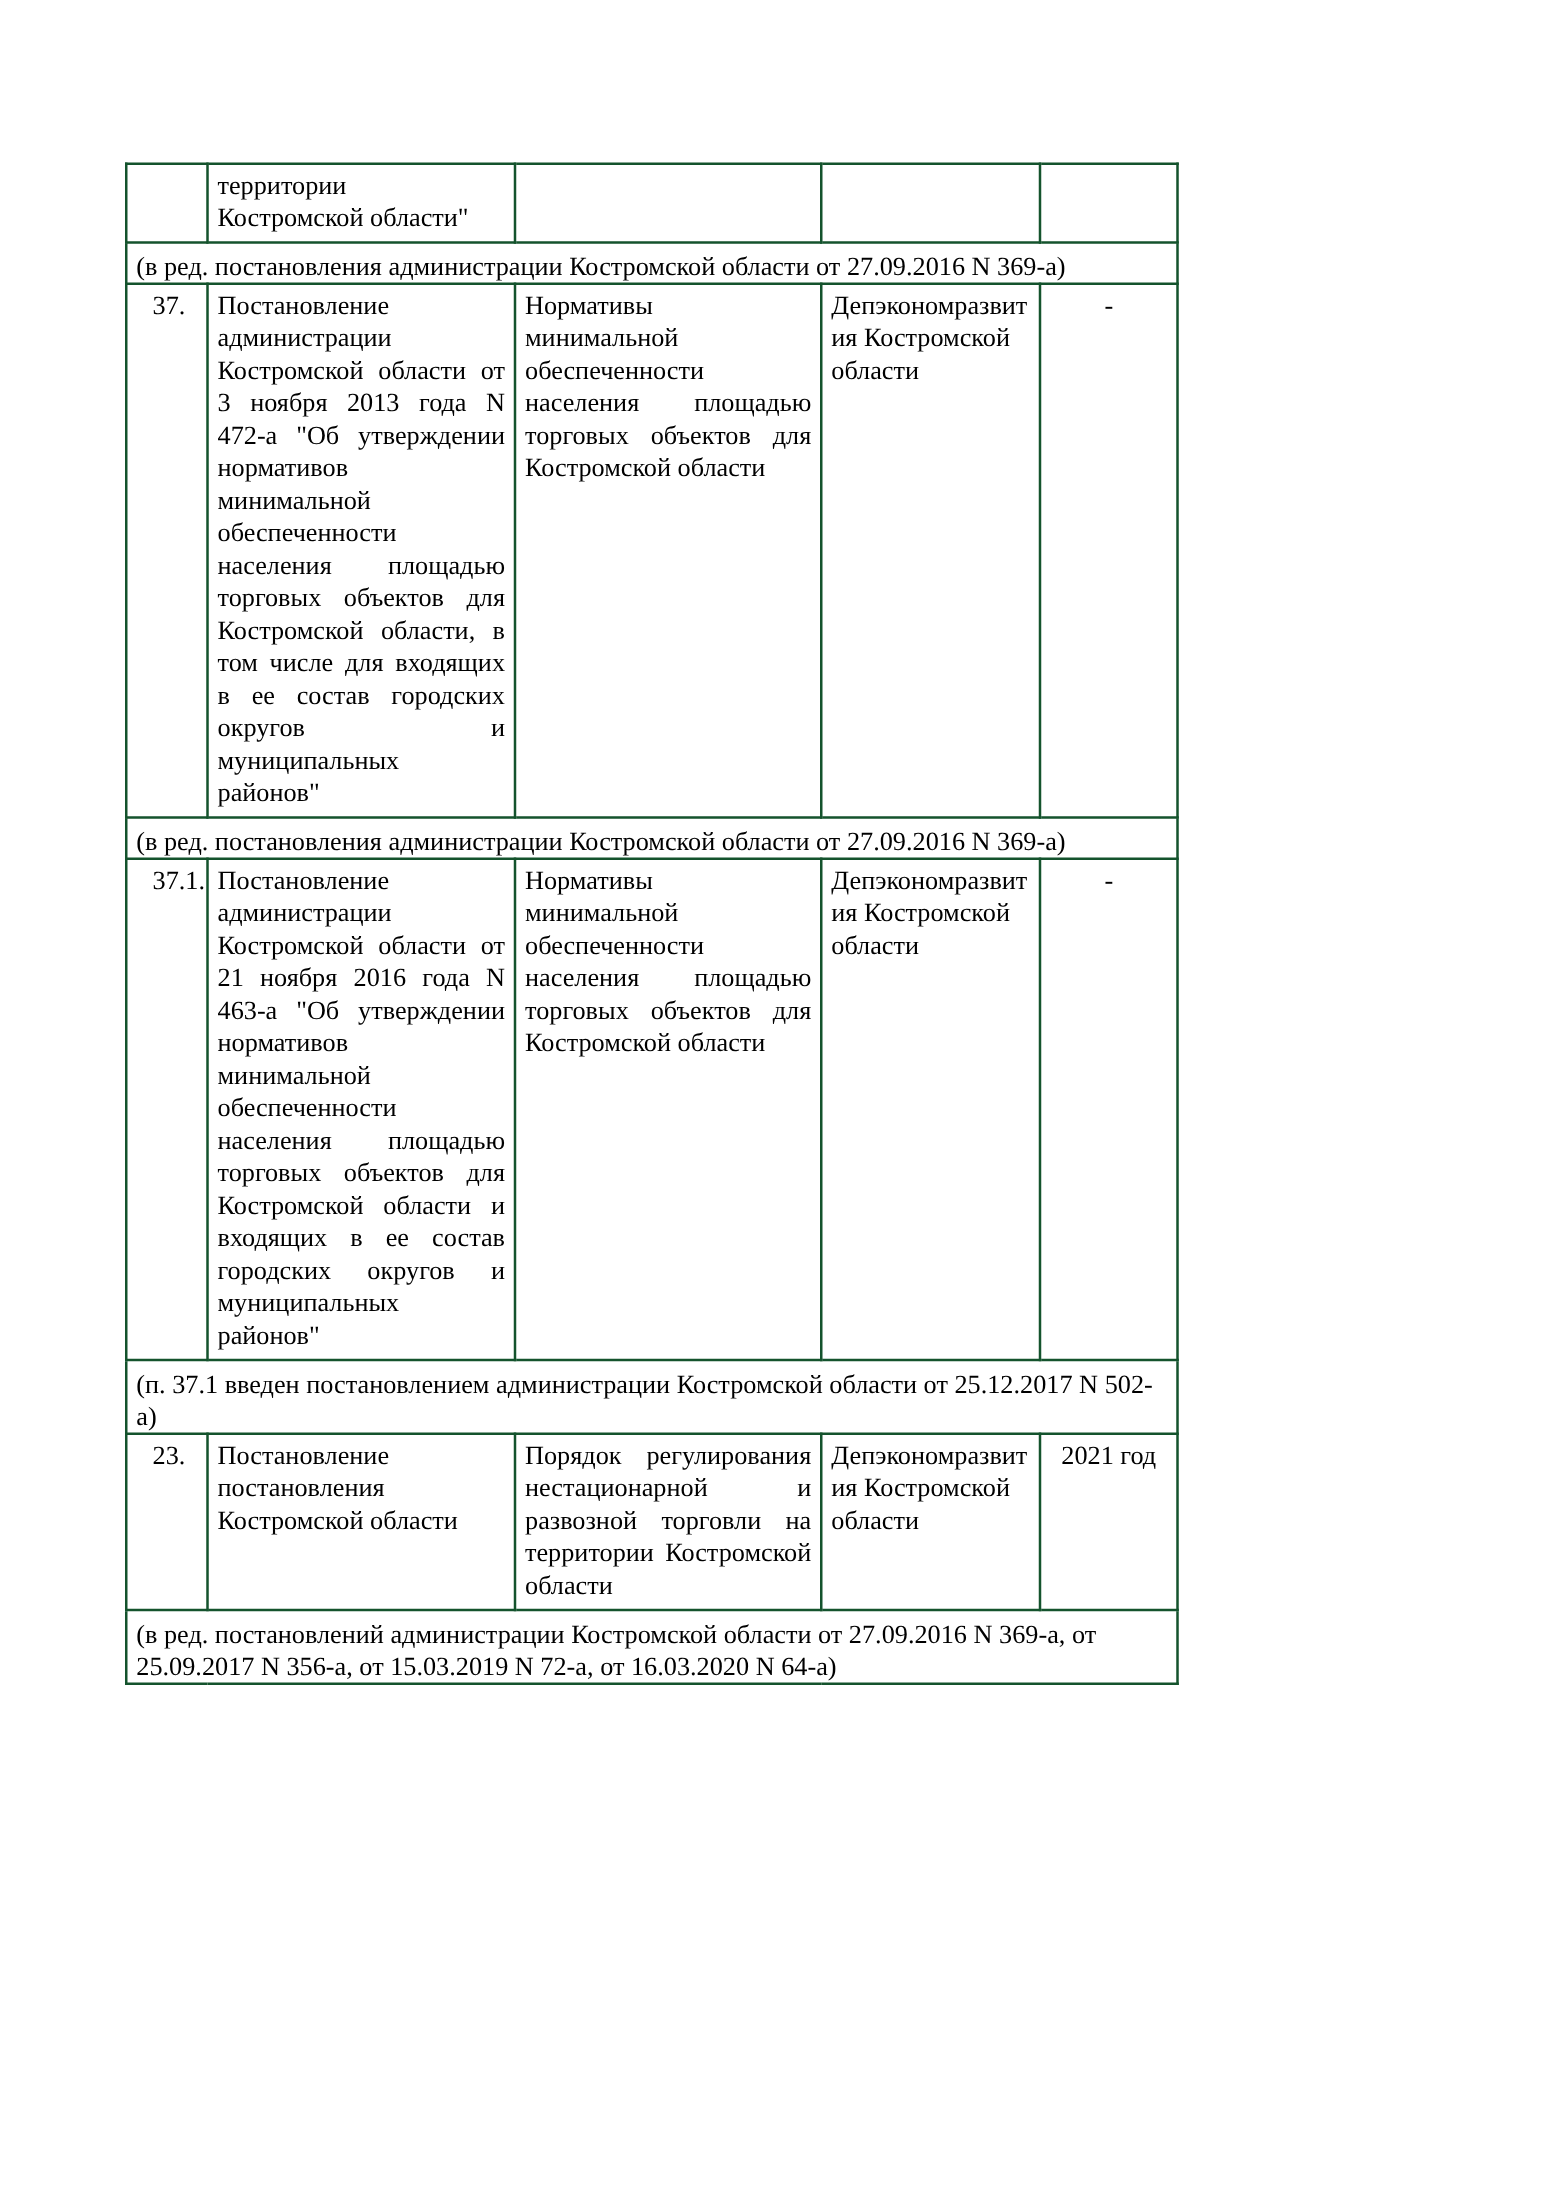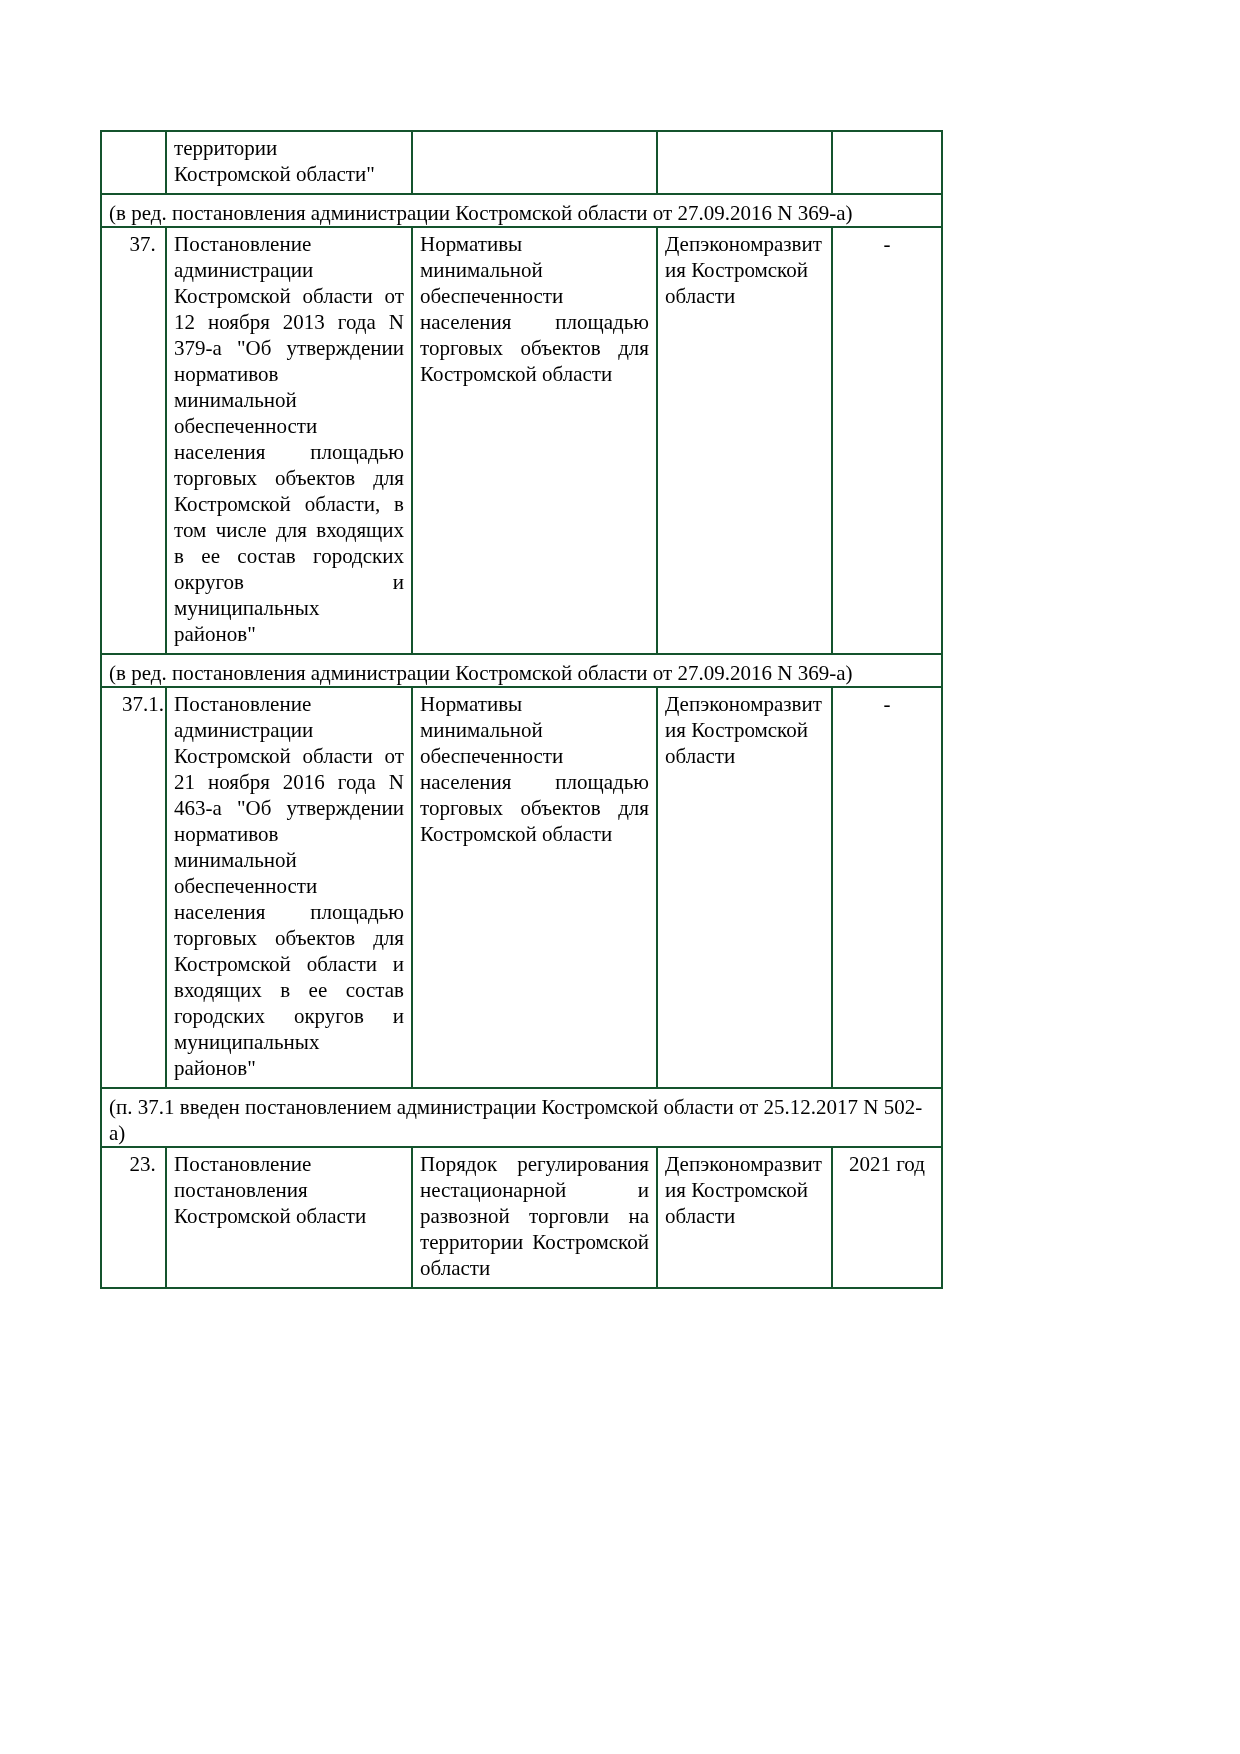--- a/index.html
+++ b/index.html
@@ -23,21 +23,21 @@
     table-layout: fixed;
   }
   td {
     border: 2px solid #14532d;
     vertical-align: top;
     padding: 3px 7px 6px 7px;
     font-size: 21px;
     line-height: 26px;
   }
   td.c-num {
-    text-align: center;
+    text-align: left;
     padding-left: 20px;
     padding-right: 2px;
   }
   td.c-name, td.c-content {
     text-align: justify;
   }
   td.c-name-pre {
     text-align: justify;
     white-space: pre-line;
   }
@@ -76,21 +76,21 @@
         <td class="c-dept"></td>
         <td class="c-year"></td>
       </tr>
 
       <tr>
         <td class="c-note" colspan="5">(в ред. постановления администрации Костромской области от 27.09.2016 N 369-а)</td>
       </tr>
 
       <tr>
         <td class="c-num">37.</td>
-        <td class="c-name">Постановление администрации Костромской области от 12 ноября 2013 года N 379-а "Об утверждении нормативов минимальной обеспеченности населения площадью торговых объектов для Костромской области, в том числе для входящих в ее состав городских округов и муниципальных районов"</td>
+        <td class="c-name">Постановление администрации Костромской области от 3 ноября 2013 года N 472-а "Об утверждении нормативов минимальной обеспеченности населения площадью торговых объектов для Костромской области, в том числе для входящих в ее состав городских округов и муниципальных районов"</td>
         <td class="c-content">Нормативы минимальной обеспеченности населения площадью торговых объектов для Костромской области</td>
         <td class="c-dept">Депэкономразвития Костромской области</td>
         <td class="c-year">-</td>
       </tr>
 
       <tr>
         <td class="c-note" colspan="5">(в ред. постановления администрации Костромской области от 27.09.2016 N 369-а)</td>
       </tr>
 
       <tr>
@@ -106,16 +106,19 @@
       </tr>
 
       <tr>
         <td class="c-num">23.</td>
         <td class="c-name">Постановление постановления Костромской области</td>
         <td class="c-content">Порядок регулирования нестационарной и развозной торговли на территории Костромской области</td>
         <td class="c-dept">Депэкономразвития Костромской области</td>
         <td class="c-year">2021 год</td>
       </tr>
 
+      <tr>
+        <td class="c-note" colspan="5">(в ред. постановлений администрации Костромской области от 27.09.2016 N 369-а, от 25.09.2017 N 356-а, от 15.03.2019 N 72-а, от 16.03.2020 N 64-а)</td>
+      </tr>
 
     </tbody>
   </table>
 </div>
 
 </body></html>

